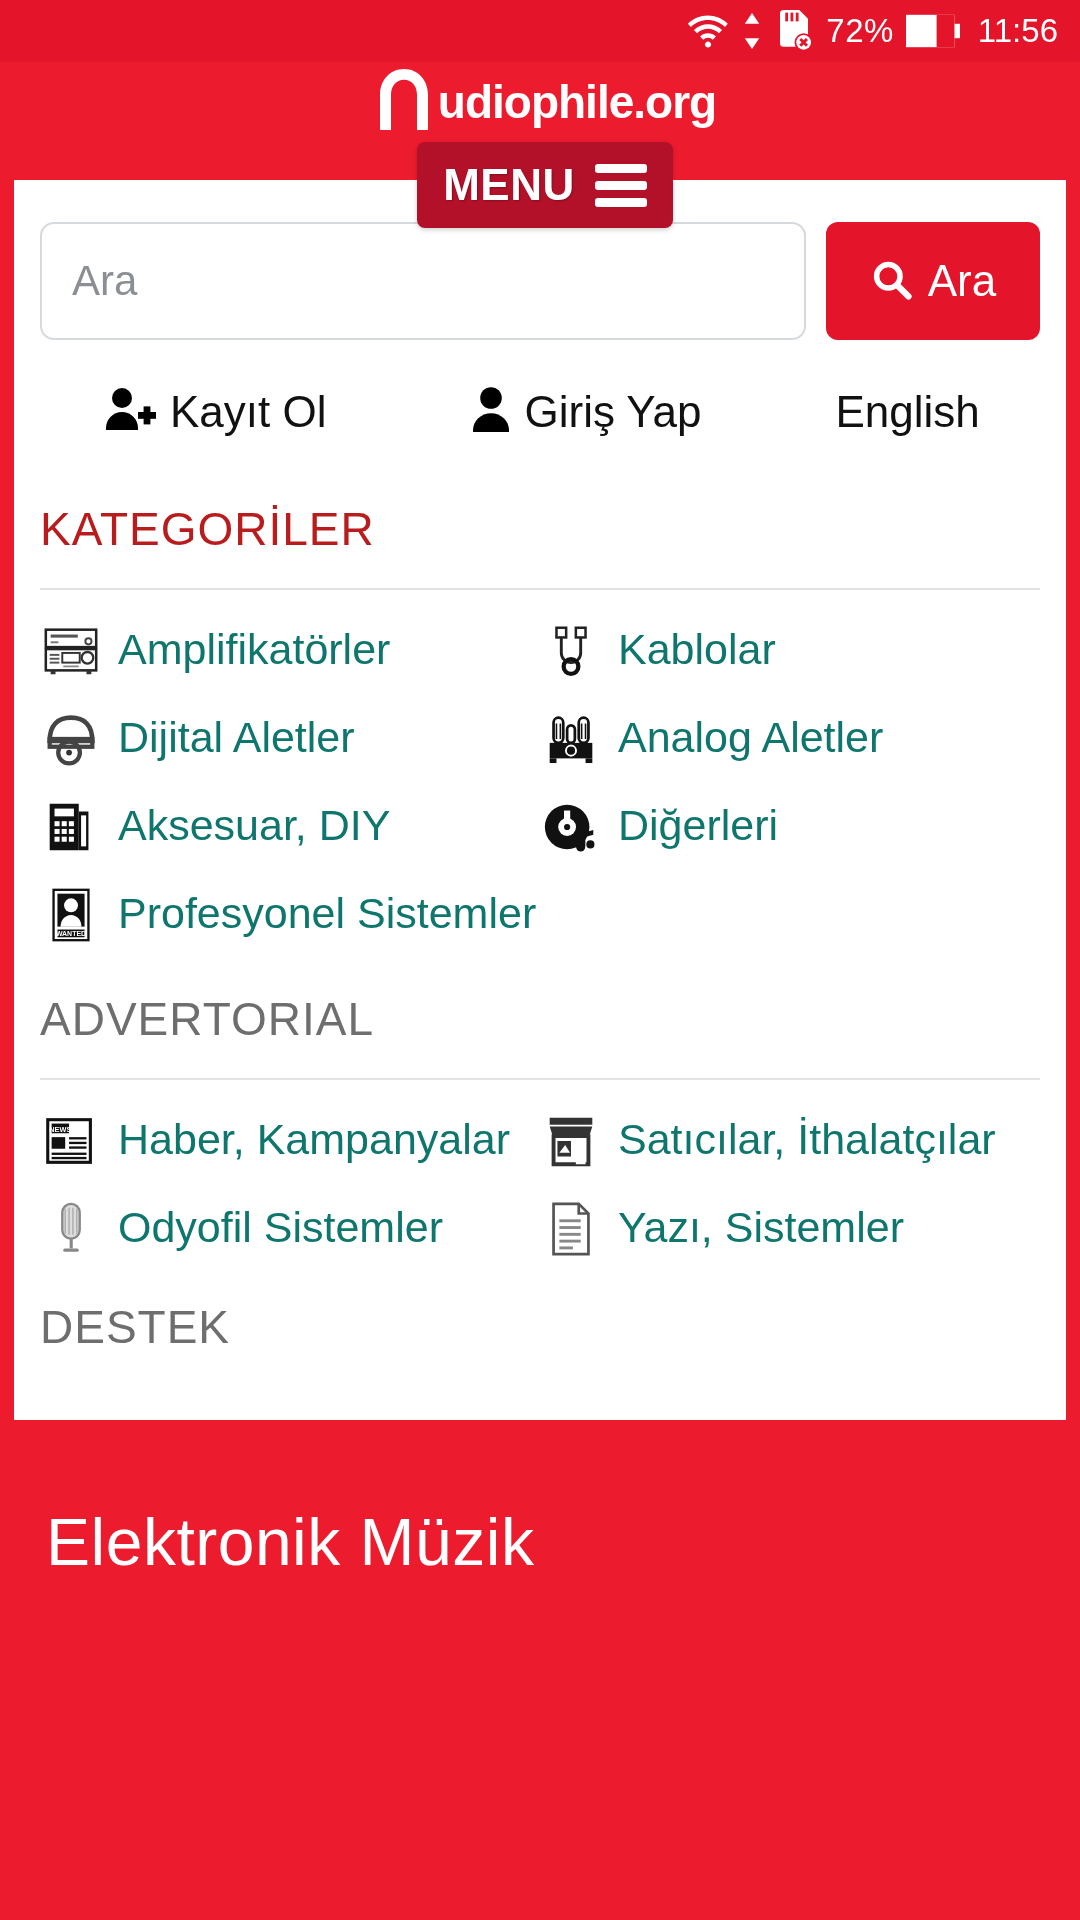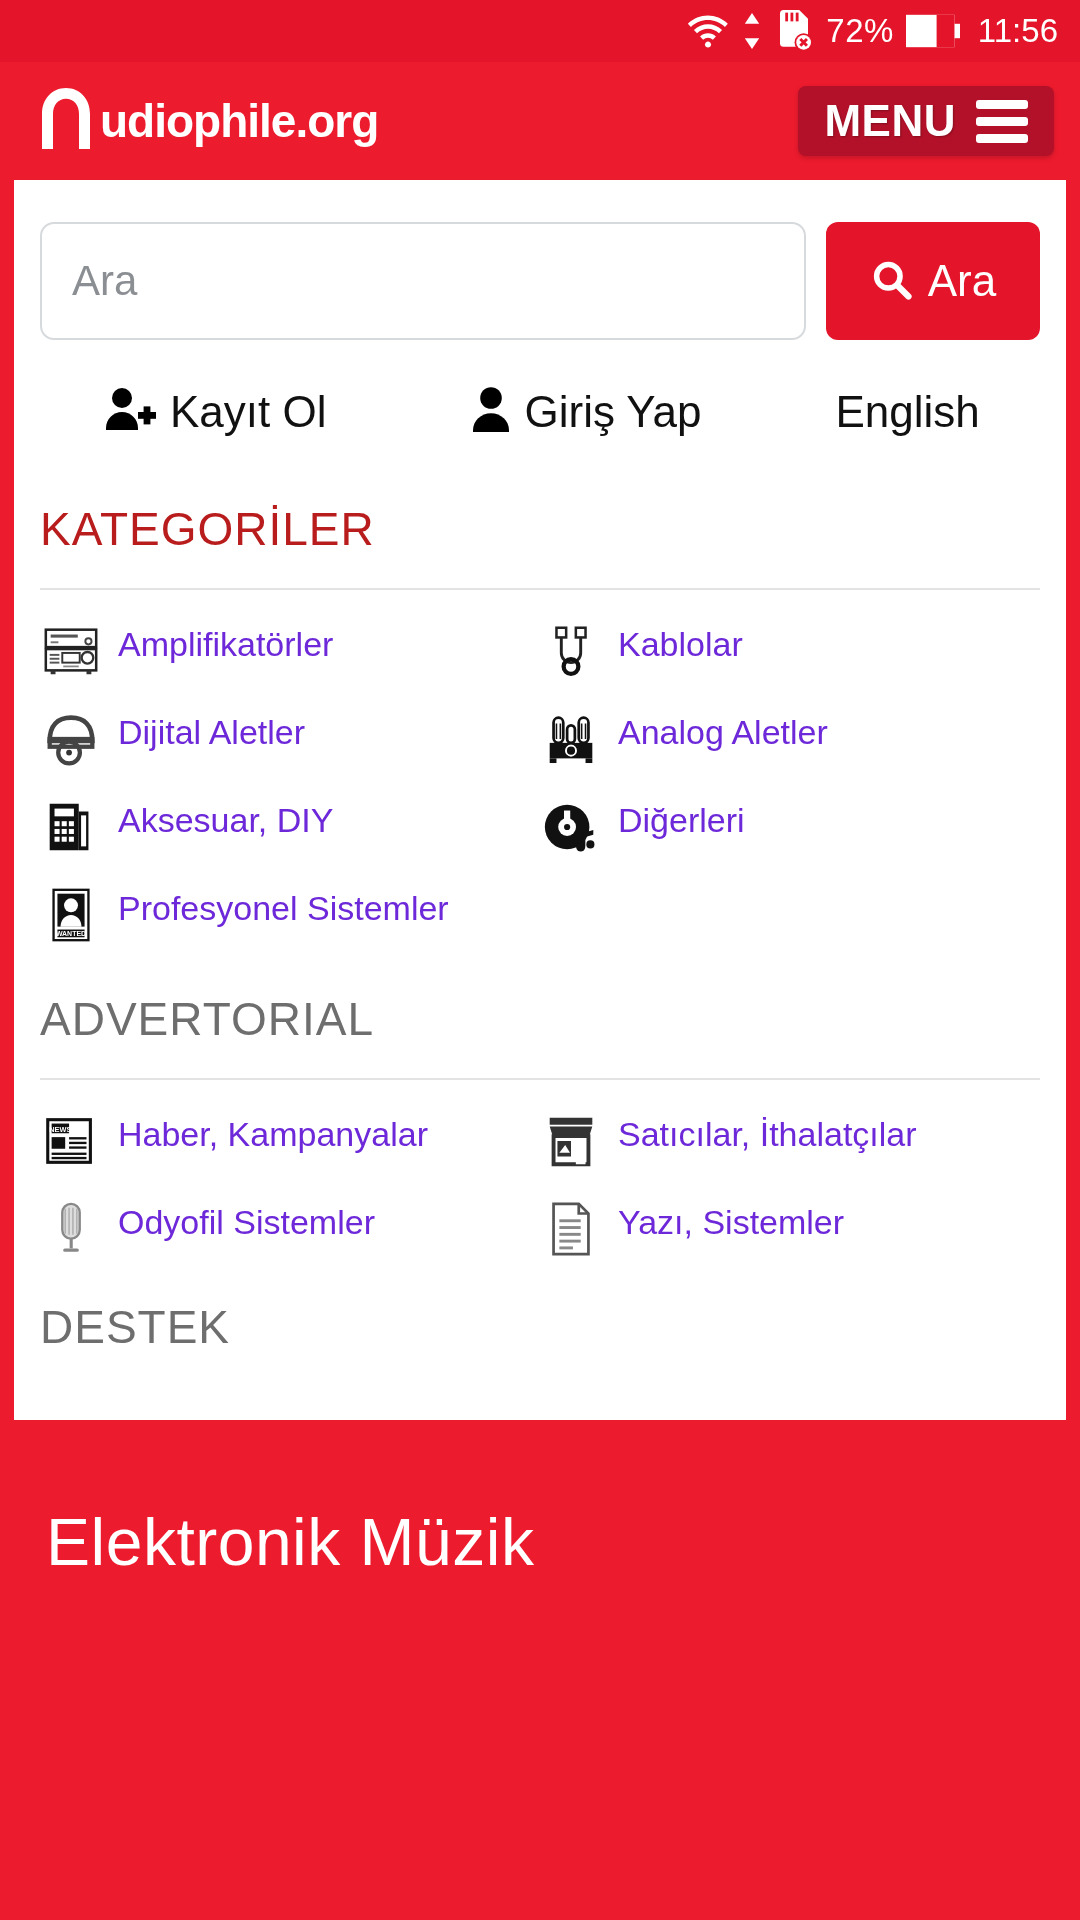--- a/index.html
+++ b/index.html
@@ -19,30 +19,30 @@
   }
   .sb-icon{ display:flex; align-items:center; }
   .sb-text{ color:#fff; font-size:33px; letter-spacing:.5px; }
   .sb-time{ color:#fff; font-size:33px; margin-left:6px; }
 
   
   .header{
     height:118px; width:100%;
     background:#ed1b2e;
     display:flex; align-items:center; justify-content:space-between;
-    padding:0 26px 0 36px; position:relative;
+    padding:0 26px 0 36px; position:relative;flex-direction:column;
   }
   .logo{ display:flex; align-items:center; }
   .logo-text{
     color:#fff; font-size:46px; font-weight:700;
     letter-spacing:-1px; line-height:1;
   }
   .menu-btn{
     background:#b31129; border-radius:8px;
-    padding:10px 26px; display:flex; align-items:center; gap:20px;
+    padding:18px 26px; display:flex; align-items:center; gap:20px;
     box-shadow:0 2px 5px rgba(0,0,0,.18);
   }
   .menu-label{ color:#fff; font-size:44px; font-weight:700; letter-spacing:.5px;
     text-shadow:1px 1px 2px rgba(0,0,0,.25);}
   .burger{ display:flex; flex-direction:column; gap:8px; }
   .burger span{ display:block; width:52px; height:9px; background:#fff; border-radius:3px; }
 
   
   .panel{
     background:#fff;
@@ -90,21 +90,21 @@
     padding:34px 0 32px 0;
   }
   .divider{ height:2px; background:#e3e3e3; width:100%; }
 
   
   .grid{
     display:grid; grid-template-columns:1fr 1fr;
     row-gap:26px; padding-top:30px;
   }
   .cell{ display:flex; align-items:flex-start; gap:16px; }
-  .cell .lbl{ font-size:34px; color:#6d28d9; line-height:1.18; padding-top:4px; }
+  .cell .lbl{ font-size:43px; color:#0f766e; line-height:1.18; padding-top:4px; }
   .ic{ flex:0 0 auto; width:62px; height:62px; display:block; }
 
   .sec-head2{ font-size:46px; color:#6e6e6e; letter-spacing:1px; padding:46px 0 32px 0; }
   .sec-head3{ font-size:46px; color:#6e6e6e; letter-spacing:1px; padding:40px 0 0 0; }
 
   
   .footer{
     background:#ed1b2e; width:100%;
     padding:84px 0 0 46px;
   }

